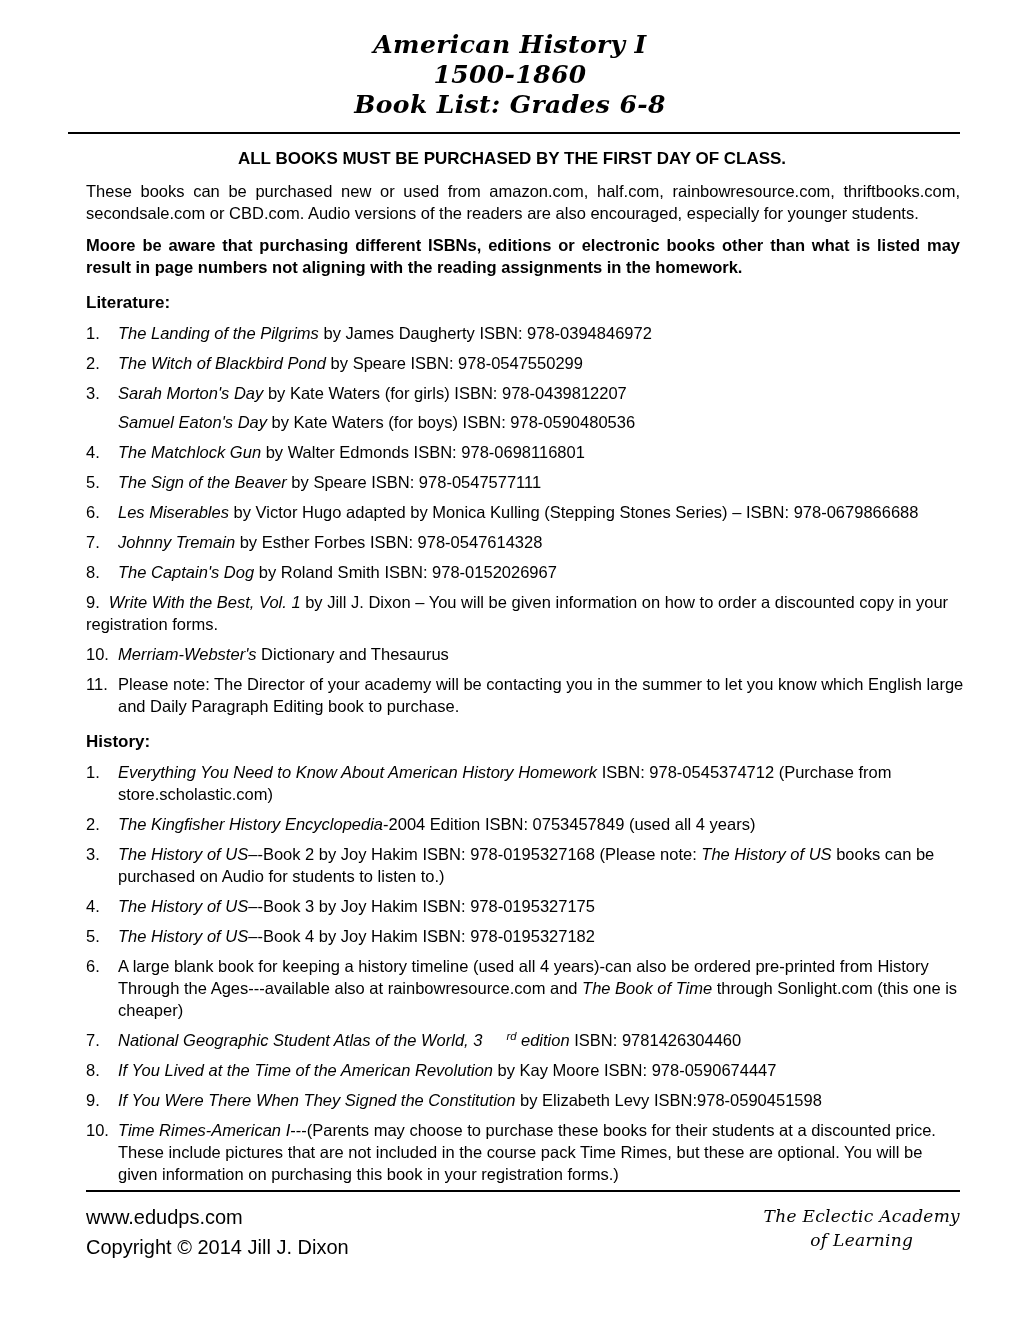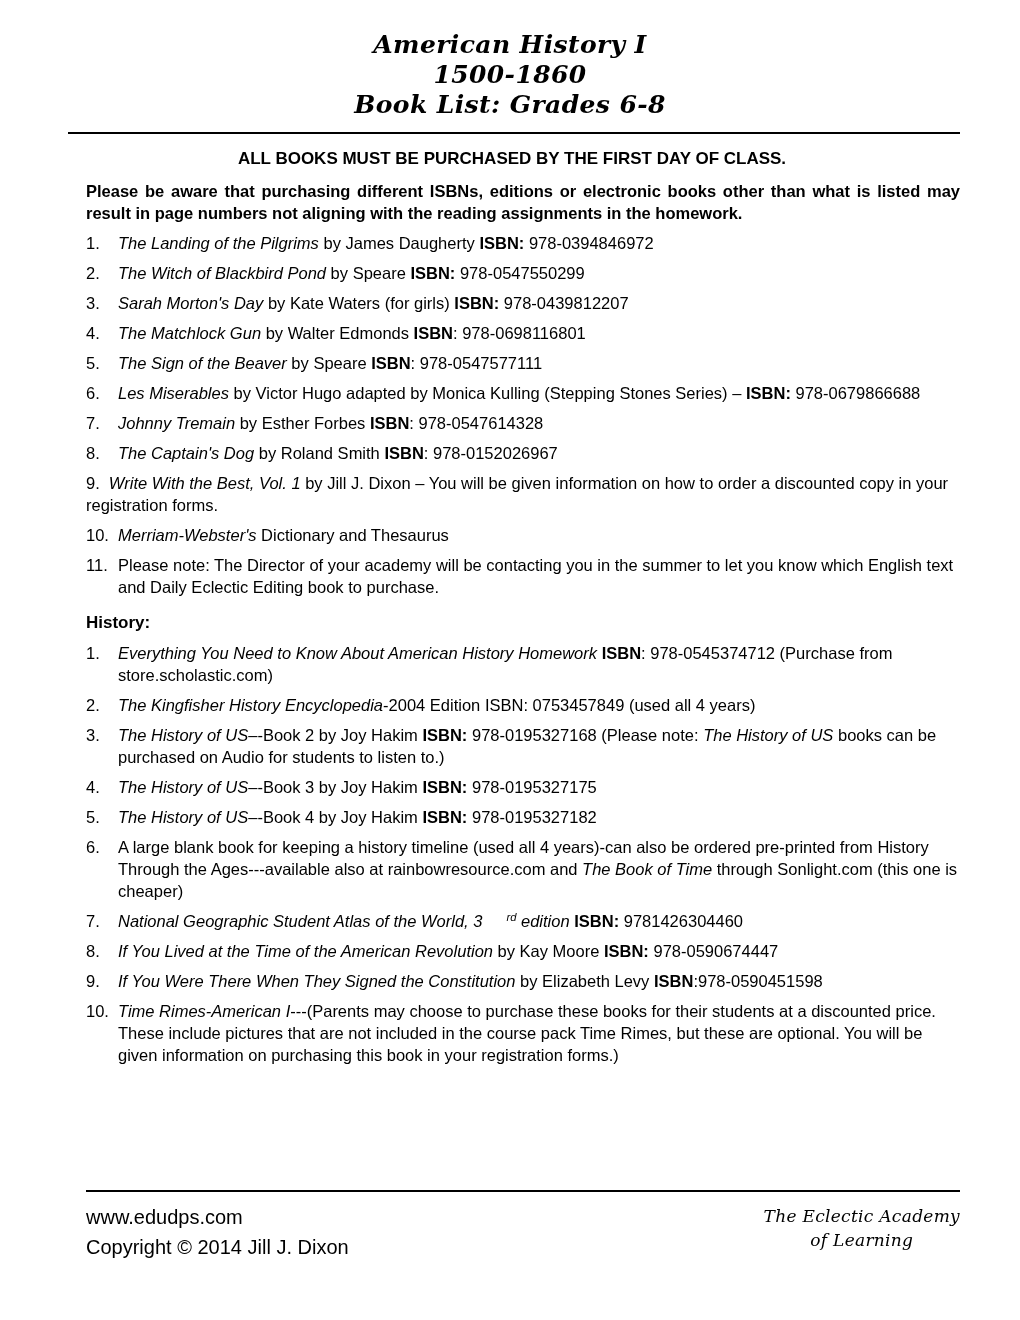--- a/index.html
+++ b/index.html
@@ -111,21 +111,21 @@
     position: static;
     display: inline;
     width: auto;
     margin-right: 9px;
   }
 
   em.t {
     font-style: italic;
   }
   b.isbn {
-    font-weight: bold;
+    font-weight: normal;
   }
   sup.ord {
     font-size: 0.68em;
     vertical-align: super;
     line-height: 0;
     padding-left: 24px;
   }
 
   
   .footer {
@@ -170,36 +170,39 @@
     <div class="title-line">1500-1860</div>
     <div class="title-line">Book List: Grades 6-8</div>
   </div>
 
   <hr class="rule">
 
   <div class="content">
 
     <div class="notice">ALL BOOKS MUST BE PURCHASED BY THE FIRST DAY OF CLASS.</div>
 
-
-    <p class="para bold">Please be aware that purchasing different ISBNs, editions or electronic books other than what is listed may result in page numbers not aligning with the reading assignments in the homework.</p>
-
+    <p class="para">These books can be purchased new or used from amazon.com, half.com, rainbowresource.com, thriftbooks.com, secondsale.com or CBD.com.  Audio versions of the readers are also encouraged, especially for younger students.</p>
+
+    <p class="para bold">Moore be aware that purchasing different ISBNs, editions or electronic books other than what is listed may result in page numbers not aligning with the reading assignments in the homework.</p>
+
+    <div class="section-head">Literature:</div>
 
     <ul class="list" id="literature-list">
         <li class="li"><span class="num">1.</span><em class="t">The Landing of the Pilgrims</em><span> by James Daugherty </span><b class="isbn">ISBN:</b><span> 978-0394846972</span></li>
         <li class="li"><span class="num">2.</span><em class="t">The Witch of Blackbird Pond</em><span> by Speare </span><b class="isbn">ISBN:</b><span> 978-0547550299</span></li>
         <li class="li"><span class="num">3.</span><em class="t">Sarah Morton's Day</em><span> by Kate Waters (for girls) </span><b class="isbn">ISBN:</b><span> 978-0439812207</span></li>
+        <li class="li subline"><span class="num"></span><em class="t">Samuel Eaton's Day</em><span> by Kate Waters (for boys) </span><b class="isbn">ISBN</b><span>: 978-0590480536</span></li>
         <li class="li"><span class="num">4.</span><em class="t">The Matchlock Gun</em><span> by Walter Edmonds </span><b class="isbn">ISBN</b><span>: 978-0698116801</span></li>
         <li class="li"><span class="num">5.</span><em class="t">The Sign of the Beaver</em><span> by Speare </span><b class="isbn">ISBN</b><span>: 978-0547577111</span></li>
         <li class="li"><span class="num">6.</span><em class="t">Les Miserables</em><span> by Victor Hugo adapted by Monica Kulling (Stepping Stones Series) –   </span><b class="isbn">ISBN:</b><span> 978-0679866688</span></li>
         <li class="li"><span class="num">7.</span><em class="t">Johnny Tremain</em><span> by Esther Forbes </span><b class="isbn">ISBN</b><span>: 978-0547614328</span></li>
         <li class="li"><span class="num">8.</span><em class="t">The Captain's Dog</em><span> by Roland Smith </span><b class="isbn">ISBN</b><span>: 978-0152026967</span></li>
         <li class="li noindent"><span class="num">9.</span><em class="t">Write With the Best, Vol. 1</em><span> by Jill J. Dixon – You will be given information on how to order a discounted copy in your registration forms.</span></li>
         <li class="li"><span class="num">10.</span><em class="t">Merriam-Webster's</em><span> Dictionary and Thesaurus</span></li>
-        <li class="li"><span class="num">11.</span><span>Please note: The Director of your academy will be contacting you in the summer to let you know which English text and Daily Eclectic Editing book to purchase.</span></li>
+        <li class="li"><span class="num">11.</span><span>Please note: The Director of your academy will be contacting you in the summer to let you know which English large and Daily Paragraph Editing book to purchase.</span></li>
       </ul>
 
     <div class="section-head">History:</div>
 
     <ul class="list" id="history-list">
         <li class="li"><span class="num">1.</span><em class="t">Everything You Need to Know About American History Homework</em><span> </span><b class="isbn">ISBN</b><span>: 978-0545374712 (Purchase from store.scholastic.com)</span></li>
         <li class="li"><span class="num">2.</span><em class="t">The Kingfisher History Encyclopedia</em><span>-2004 Edition </span><span>ISBN: 0753457849 (used all 4 years)</span></li>
         <li class="li"><span class="num">3.</span><em class="t">The History of US</em><span>–-Book 2 by Joy Hakim </span><b class="isbn">ISBN:</b><span> 978-0195327168 (Please note: </span><em class="t">The History of US</em><span> books can be purchased on Audio for students to listen to.)</span></li>
         <li class="li"><span class="num">4.</span><em class="t">The History of US</em><span>–-Book 3 by Joy Hakim </span><b class="isbn">ISBN:</b><span> 978-0195327175</span></li>
         <li class="li"><span class="num">5.</span><em class="t">The History of US</em><span>–-Book 4 by Joy Hakim </span><b class="isbn">ISBN:</b><span> 978-0195327182</span></li>

